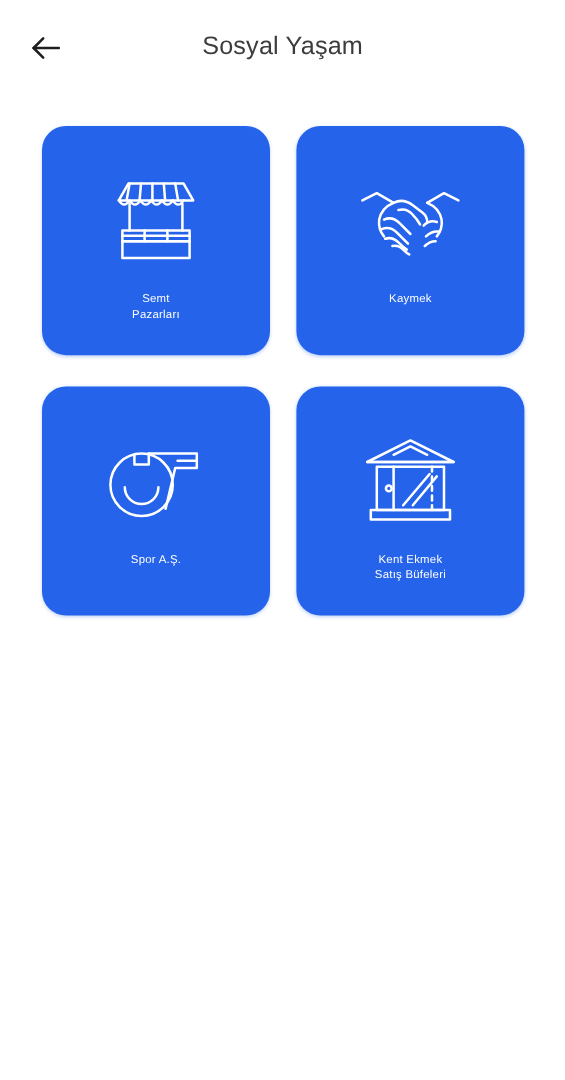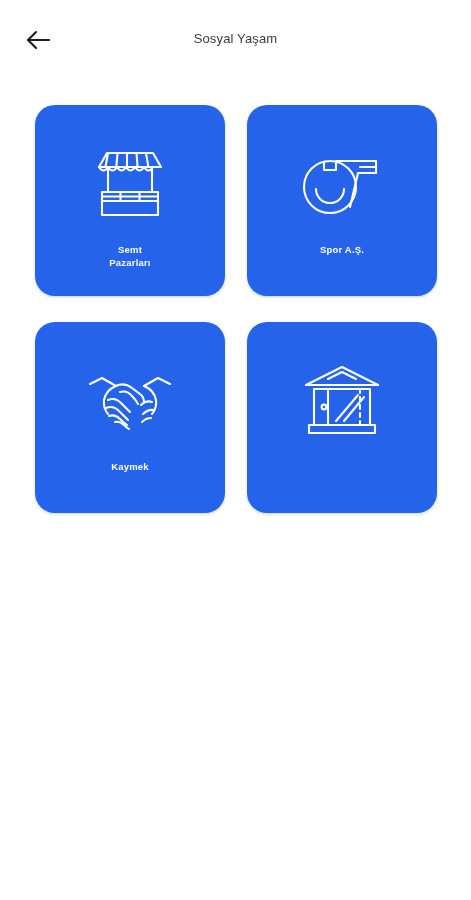--- a/index.html
+++ b/index.html
@@ -35,21 +35,21 @@
     justify-content: center;
     cursor: pointer;
     background: none;
     border: none;
     padding: 0;
   }
   .back-btn svg { display: block; }
   .appbar-title {
     width: 100%;
     text-align: center;
-    font-size: 13px;
+    font-size: 21px;
     font-weight: 400;
     color: #3c3c3c;
     letter-spacing: 0.15px;
     line-height: 78px;
     user-select: none;
   }
 
   
   .grid {
     position: absolute;
@@ -90,21 +90,21 @@
     stroke-linejoin: round;
   }
   .tile-label {
     position: absolute;
     left: 8px;
     right: 8px;
     top: 138px;
     text-align: center;
     color: #ffffff;
     font-size: 9.5px;
-    font-weight: bold;
+    font-weight: normal;
     line-height: 13px;
     letter-spacing: 0.2px;
     white-space: pre-line;
     user-select: none;
   }
 </style>
 </head>
 <body>
 
 <div class="appbar">
@@ -146,37 +146,20 @@
         <path d="M14 60 L70 60 L70 74 L14 74 Z"></path>
       </svg>
     </div>
     <div class="tile-label">Semt
 Pazarları</div>
   </div>
 
 
   <div class="tile">
     <div class="tile-icon">
-      <svg width="88" height="80" viewBox="0 0 88 80">
-
-        <circle cx="32" cy="44" r="26"></circle>
-
-        <path d="M18 46 a14 14 0 0 0 28 0"></path>
-
-        <path d="M26 19 L26 27 L38 27 L38 18"></path>
-
-        <path d="M38 18 L78 18 L78 30 L60 30 L52 64"></path>
-        <line x1="62" y1="24" x2="78" y2="24"></line>
-      </svg>
-    </div>
-    <div class="tile-label">Spor A.Ş.</div>
-  </div>
-
-  <div class="tile">
-    <div class="tile-icon">
       <svg width="88" height="84" viewBox="0 0 88 84">
 
         <path d="M4 26 L16 20 L30 28"></path>
 
         <path d="M84 26 L72 20 L58 28"></path>
 
         <path d="M30 28 q-10 4 -12 14 q-1 8 4 14"></path>
 
         <path d="M58 28 q10 4 12 14 q1 8 -4 14"></path>
 
@@ -191,35 +174,54 @@
         <path d="M66 44 q-6 -2 -11 3"></path>
         <path d="M68 52 q-6 -1 -11 4"></path>
         <path d="M65 60 q-5 0 -9 4"></path>
       </svg>
     </div>
     <div class="tile-label">Kaymek</div>
   </div>
 
   <div class="tile">
     <div class="tile-icon">
+      <svg width="88" height="80" viewBox="0 0 88 80">
+
+        <circle cx="32" cy="44" r="26"></circle>
+
+        <path d="M18 46 a14 14 0 0 0 28 0"></path>
+
+        <path d="M26 19 L26 27 L38 27 L38 18"></path>
+
+        <path d="M38 18 L78 18 L78 30 L60 30 L52 64"></path>
+        <line x1="62" y1="24" x2="78" y2="24"></line>
+      </svg>
+    </div>
+    <div class="tile-label">Spor A.Ş.</div>
+  </div>
+
+  <div class="tile">
+    <div class="tile-icon">
       <svg width="88" height="82" viewBox="0 0 88 82">
 
         <path d="M8 26 L44 8 L80 26 Z"></path>
         <line x1="8" y1="26" x2="80" y2="26"></line>
         <path d="M30 20 L44 13 L58 20"></path>
 
         <path d="M16 30 L72 30 L72 66 L16 66 Z"></path>
 
         <line x1="30" y1="30" x2="30" y2="66"></line>
 
         <circle cx="26" cy="48" r="2.4"></circle>
 
         <line x1="62" y1="30" x2="62" y2="66" stroke-dasharray="4 4"></line>
 
         <line x1="38" y1="62" x2="60" y2="36"></line>
         <line x1="46" y1="62" x2="66" y2="38"></line>
 
         <path d="M11 66 L77 66 L77 74 L11 74 Z"></path>
       </svg>
     </div>
+    <div class="tile-label">Kent Ekmek
+Satış Büfeleri</div>
   </div>
 
 </div>
 
 </body></html>

